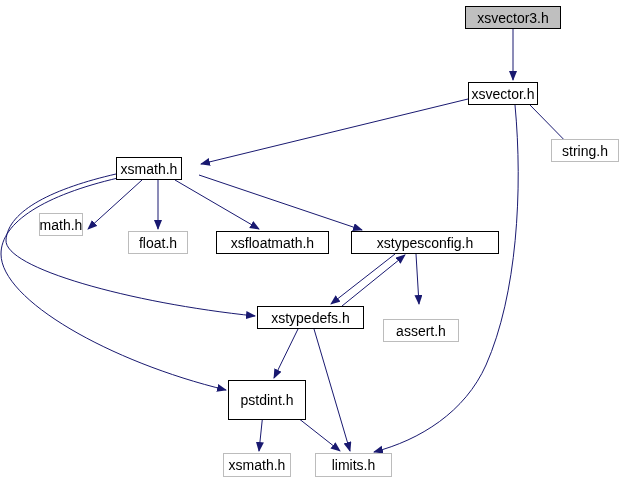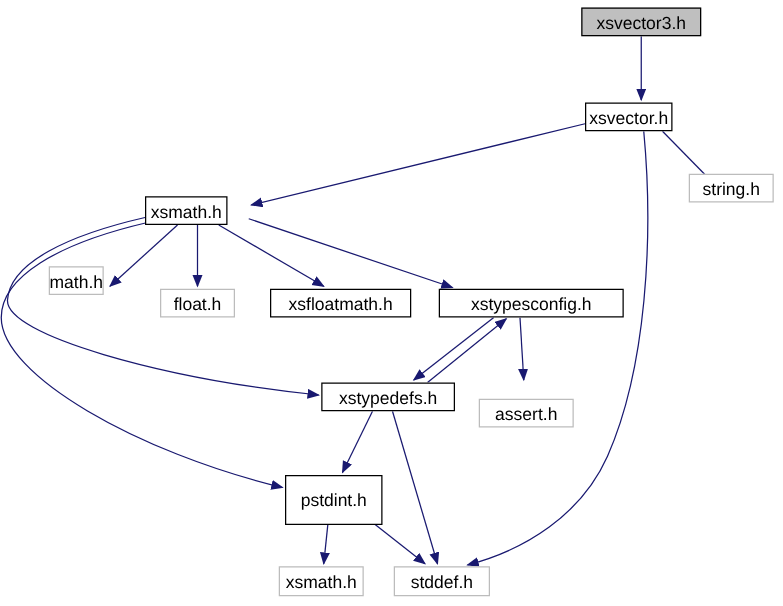--- a/index.html
+++ b/index.html
@@ -83,15 +83,15 @@
       <div class="node external" style="left: 551px; top: 139px; width: 68px; height: 23px;">string.h</div>
       <div class="node internal" style="left: 116px; top: 157px; width: 66px; height: 23px;">xsmath.h</div>
       <div class="node external" style="left: 39px; top: 213px; width: 44px; height: 23px; text-align: right;">math.h</div>
       <div class="node external" style="left: 128px; top: 231px; width: 60px; height: 23px;">float.h</div>
       <div class="node internal" style="left: 216px; top: 231px; width: 113px; height: 23px;">xsfloatmath.h</div>
       <div class="node internal" style="left: 351px; top: 231px; width: 148px; height: 23px;">xstypesconfig.h</div>
       <div class="node internal" style="left: 257px; top: 306px; width: 107px; height: 23px; text-align: center;">xstypedefs.h</div>
       <div class="node external" style="left: 383px; top: 319px; width: 76px; height: 23px;">assert.h</div>
       <div class="node internal" style="left: 228px; top: 380px; width: 78px; height: 40px;">pstdint.h</div>
       <div class="node external" style="left: 223px; top: 453px; width: 68px; height: 24px;">xsmath.h</div>
-      <div class="node external" style="left: 315px; top: 453px; width: 77px; height: 24px;">stddef.h</div>
+      <div class="node external" style="left: 315px; top: 453px; width: 77px; height: 24px;">limits.h</div>
     </div>
 </div>
 
 </body></html>

